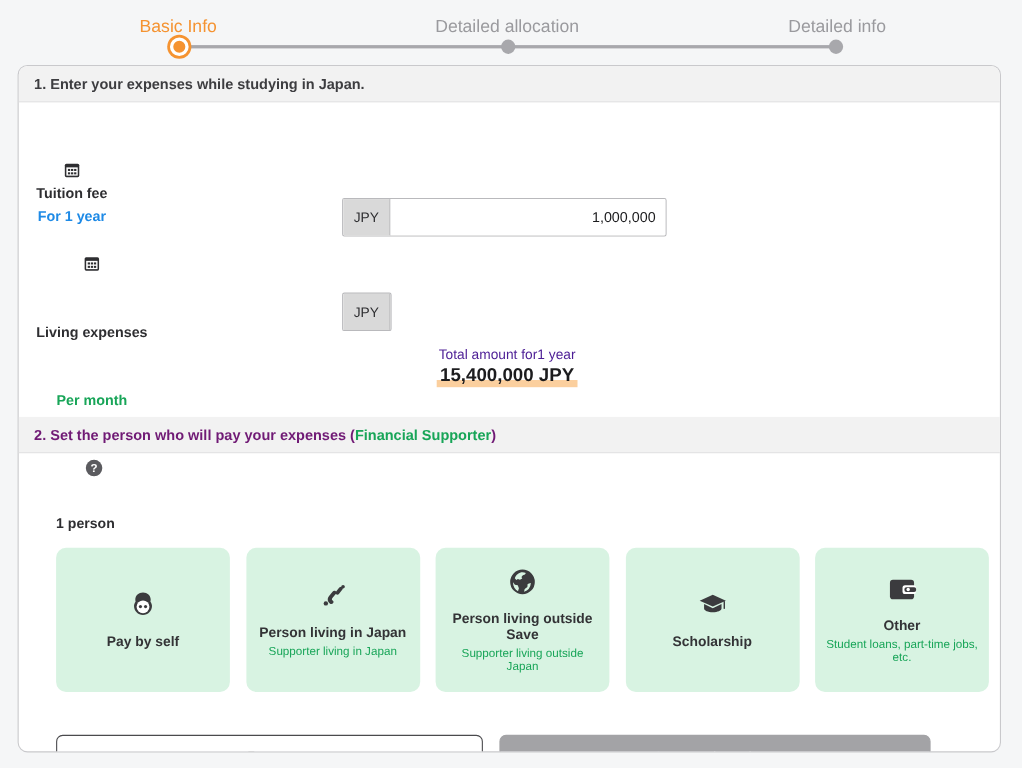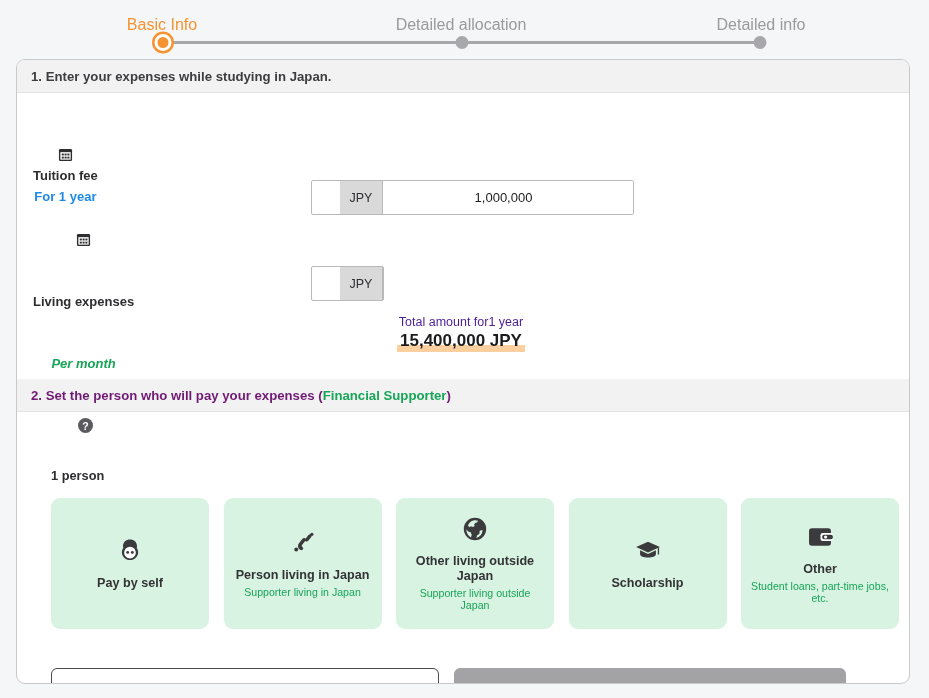--- a/index.html
+++ b/index.html
@@ -61,50 +61,49 @@
   .section-head .plain { font-weight: bold; color: #701a75; }
 
   .body-pad { padding: 0 18px; position: relative; }
 
   
   .field-label {
     display: flex; align-items: center; gap: 6px;
     font-size: 13px; font-weight: bold; color: #2e2e31; flex-direction: column;
   }
   .field-label .sub-blue  { color: #1e8ae6; font-weight: bold; }
-  .field-label .sub-green { color: #18a558; font-weight: bold; font-style: italic; }
+  .field-label .sub-green { color: #18a558; font-weight: bold; }
 
   .cal-icon { width: 15px; height: 15px; flex: 0 0 auto; }
 
   .help-icon {
     width: 15px; height: 15px; border-radius: 50%;
     background: #5b5b5f; color: #fff;
     font-size: 10.5px; font-weight: bold;
     display: flex; align-items: center; justify-content: center;
     margin-left: 4px; cursor: pointer;
   }
 
   .input-group {
     position: absolute;
     display: flex; height: 35px;
     border: 1px solid #b9b9bc;
     border-radius: 2px;
     overflow: hidden;
     background: #fff;
-    padding-left: 28px;
   }
   .input-prefix {
     width: 43px; background: #d9d9d9;
     border-right: 1px solid #b9b9bc;
     display: flex; align-items: center; justify-content: center;
     font-size: 12.5px; color: #2e2e31;
   }
   .input-value {
     width: 250px; border: 0; outline: none;
-    text-align: center; padding-right: 9px;
+    text-align: right; padding-right: 9px;
     font-family: "Liberation Sans", sans-serif;
     font-size: 13px; color: #1c1c1e; background: #fff;
   }
 
   .total-wrap {
     position: absolute; text-align: center; width: 300px;
   }
   .total-caption { font-size: 12.5px; color: #4c1d95; margin-bottom: 2px; }
   .total-amount {
     display: inline-block;
@@ -263,21 +262,21 @@
       <div class="opt-title">Person living in Japan</div>
       <div class="opt-sub">Supporter living in Japan</div>
     </div>
 
     <div class="opt-card">
       <span class="opt-icon">
         <svg width="28" height="28" viewBox="0 0 24 24">
           <path d="M12 2.4a9.6 9.6 0 100 19.2 9.6 9.6 0 000-19.2zm0 2.1c.9 0 1.8.2 2.6.5l-.7 1.3-1.6.5-1.1 1.3.6 1.3-1.8.9-1.6-.6-1.2.9-1.2-1.5c.9-2.7 3.4-4.6 6-4.6zm-7.4 7.8l1.5 1.9 2.2.5.9 2.3-.7 2.2c-2.3-1.2-3.9-3.7-3.9-6.5zm8.6 7.4l.5-2.1 2.1-1.6.2-2.4 2.3-.7.2.2a7.5 7.5 0 01-5.3 6.6z" fill="#3b3b3e"></path>
         </svg>
       </span>
-      <div class="opt-title">Other living outside Japan</div>
+      <div class="opt-title">Person living outside Save</div>
       <div class="opt-sub">Supporter living outside Japan</div>
     </div>
 
     <div class="opt-card">
       <span class="opt-icon">
         <svg width="28" height="28" viewBox="0 0 24 24">
           <path d="M12 4L1.8 8.6 12 13.2l10.2-4.6L12 4z" fill="#3b3b3e"></path>
           <path d="M5.2 11.3v3.4c0 1.6 3 2.9 6.8 2.9s6.8-1.3 6.8-2.9v-3.4L12 14.5l-6.8-3.2z" fill="#3b3b3e"></path>
           <rect x="20.4" y="9" width="1.1" height="6" fill="#3b3b3e"></rect>
         </svg>

